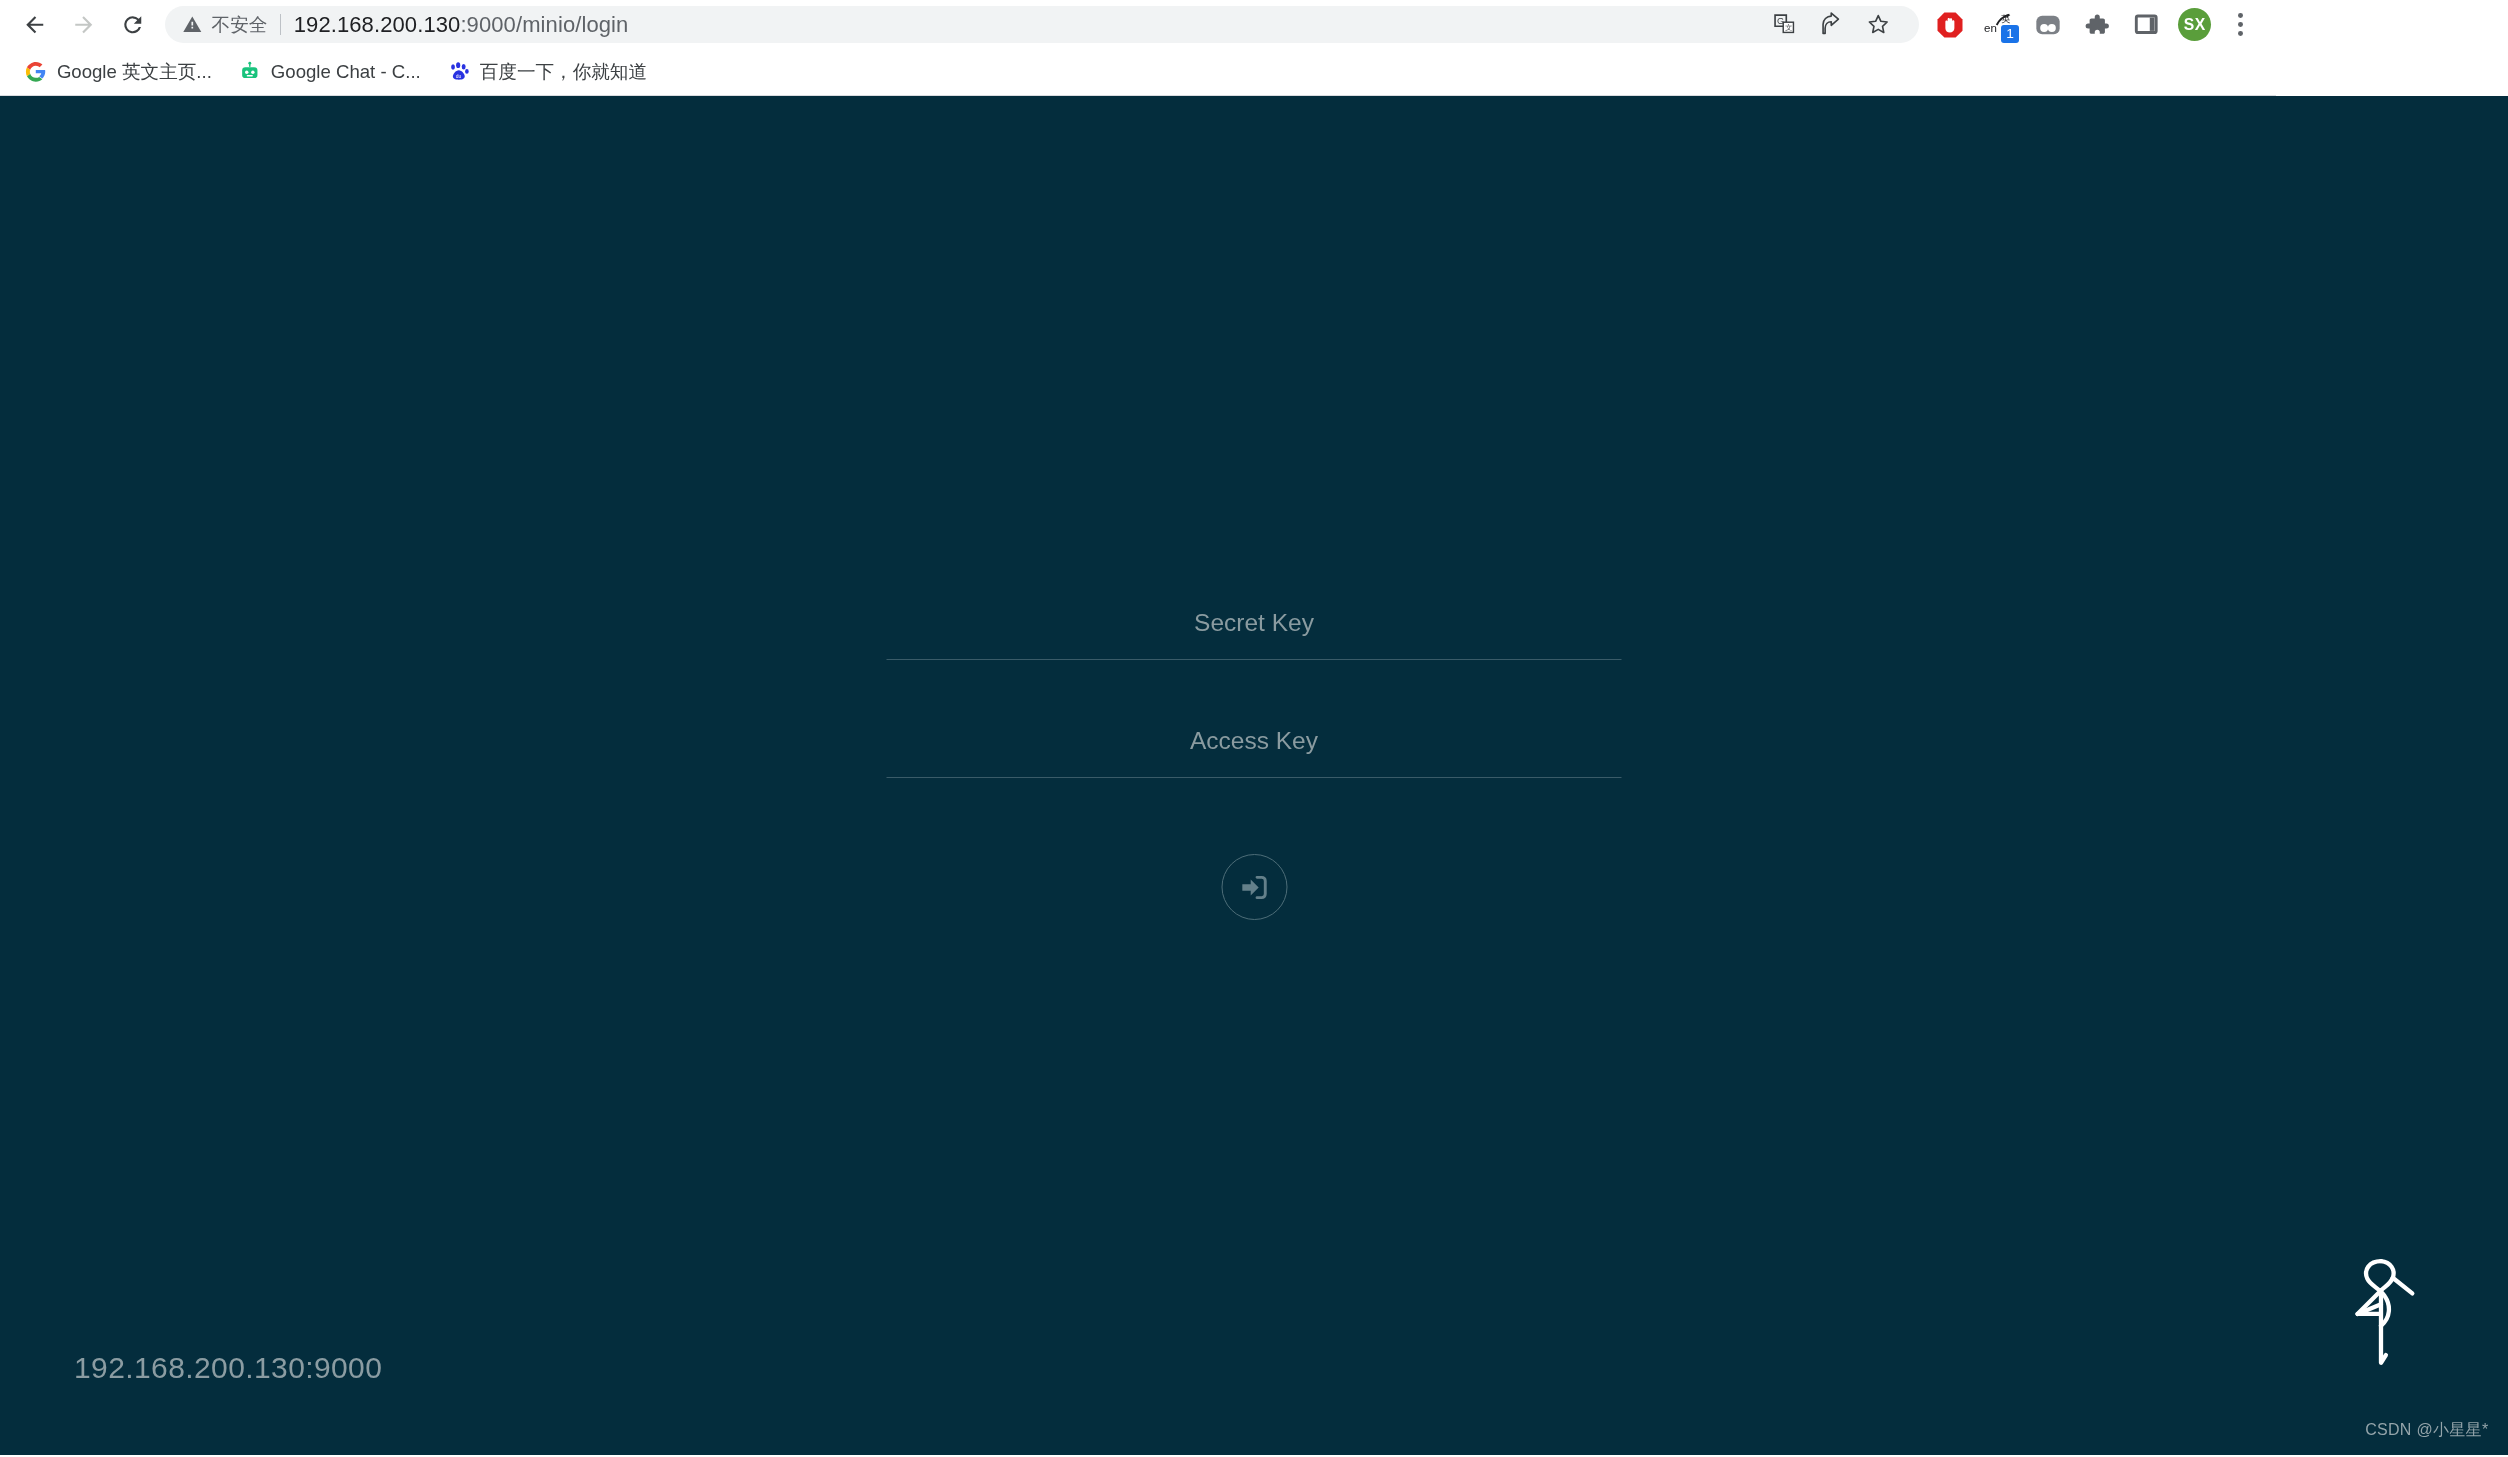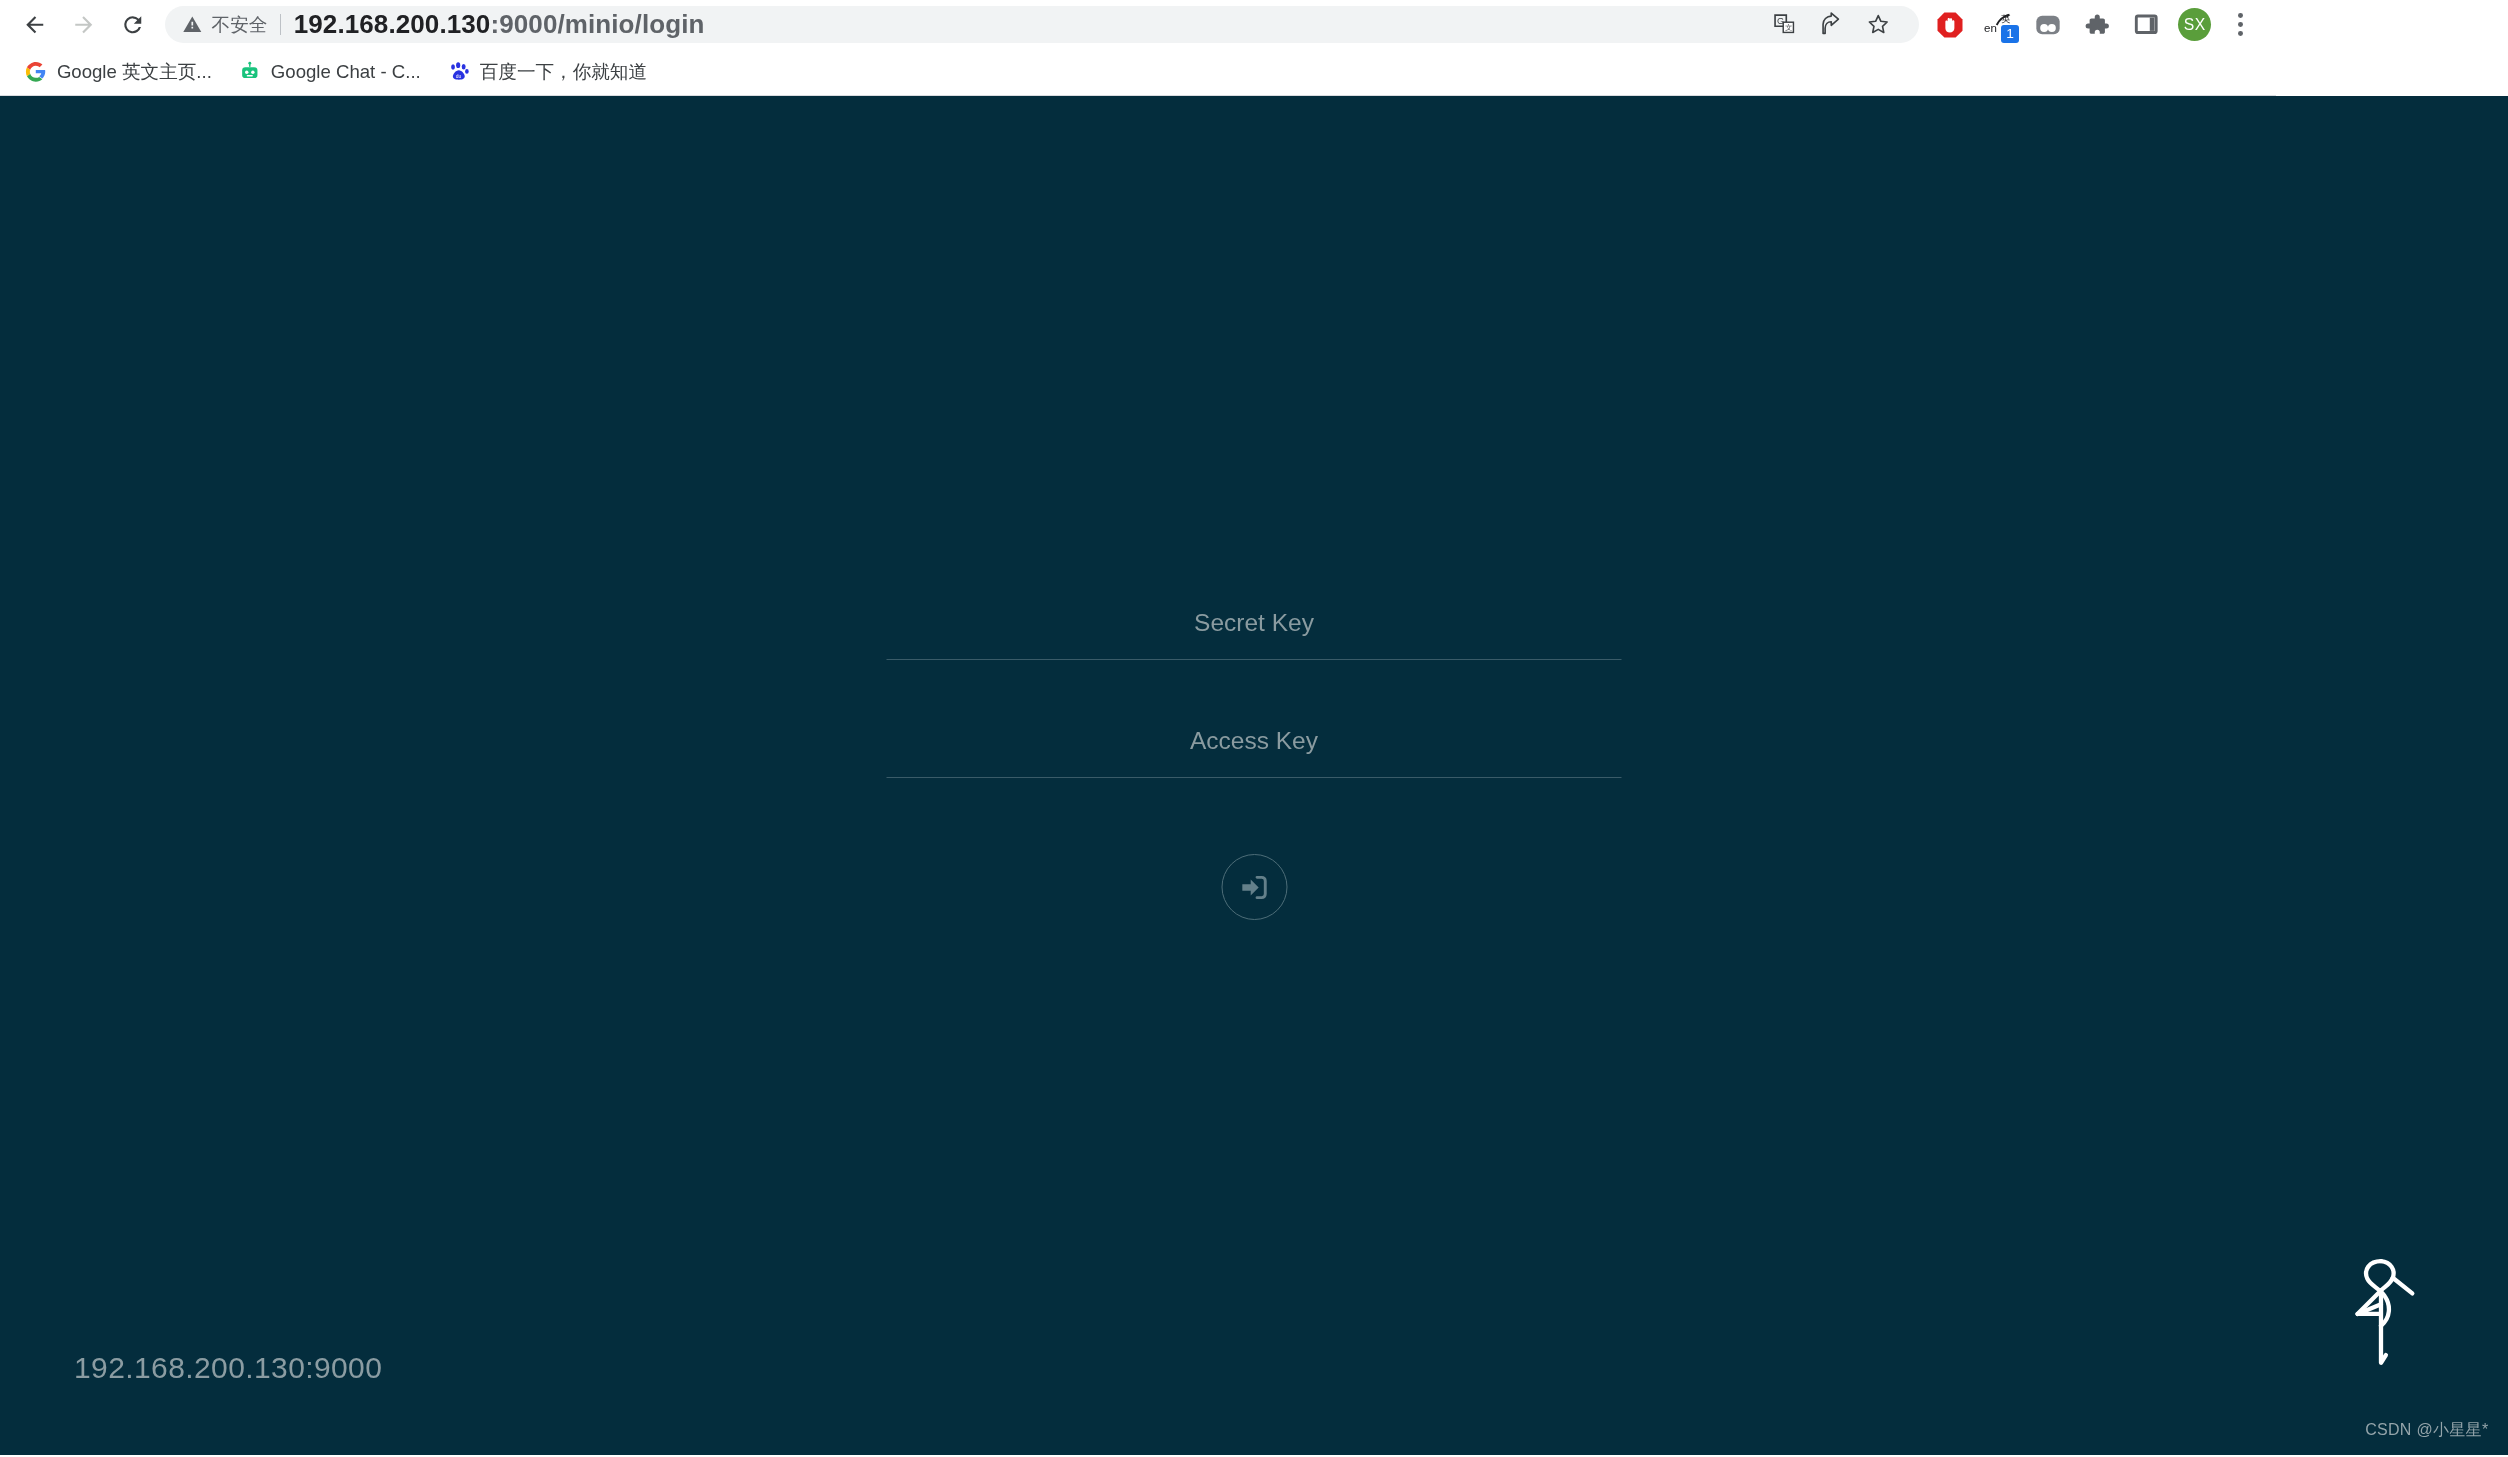--- a/index.html
+++ b/index.html
@@ -50,25 +50,24 @@
     margin-left: 8.8px;
     white-space: nowrap;
   }
   .omni-divider {
     width: 1px; height: 21.6px;
     background: #bdc1c6;
     margin: 0 12.7px;
     flex: 0 0 auto;
   }
   .url-text {
-    font-size: 26px;
+    font-size: 22px;
     color: #5f6368;
     white-space: nowrap;
     letter-spacing: 0.1px;
-    font-weight: bold;
   }
   .url-host { color: #202124; }
 
   .omni-actions {
     display: flex;
     align-items: center;
     gap: 0px;
     margin-left: auto;
     flex: 0 0 auto;
   }
@@ -99,21 +98,21 @@
     text-align: center;
     border-radius: 2.9px;
     font-family: "Liberation Sans", sans-serif;
   }
   .avatar {
     width: 33px; height: 33px;
     border-radius: 50%;
     background: #5a9e3b;
     color: #ffffff;
     font-size: 15.7px;
-    font-weight: normal;
+    font-weight: bold;
     display: flex; align-items: center; justify-content: center;
     letter-spacing: 0.5px;
   }
   .dots {
     width: 43px; height: 49px;
     display: flex; flex-direction: column;
     align-items: center; justify-content: center;
     gap: 3.9px;
   }
   .dots i { width: 4.9px; height: 4.9px; border-radius: 50%; background: #5f6368; display:block; }

